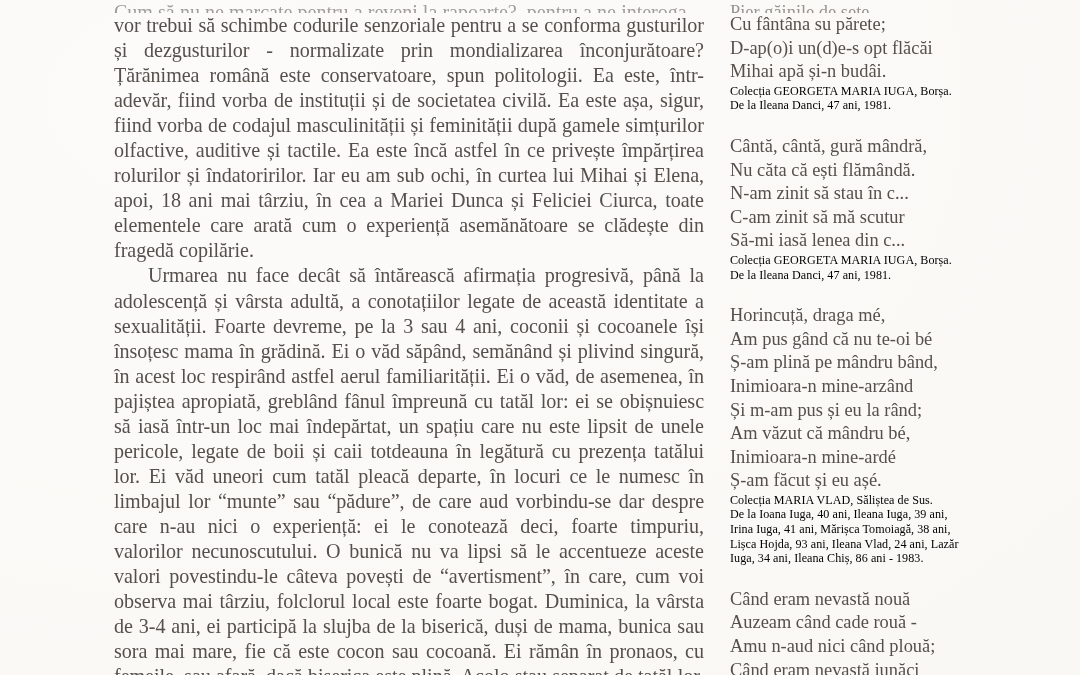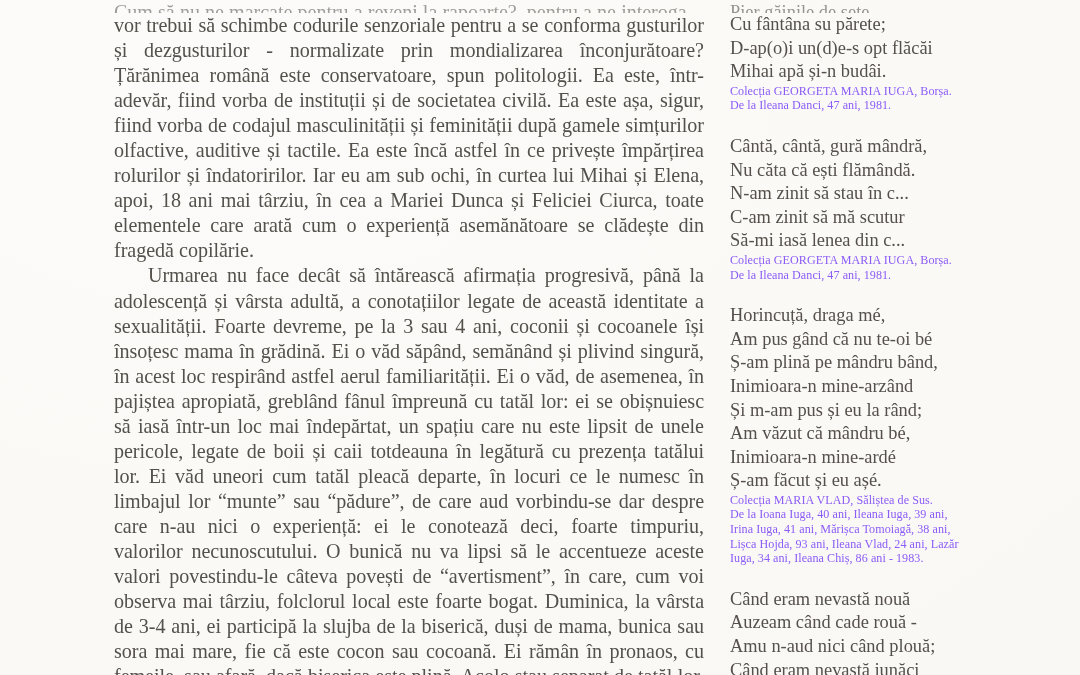--- a/index.html
+++ b/index.html
@@ -84,21 +84,21 @@
     line-height: 23.6px;
     color: #55504b;
     white-space: pre-line;
   }
   .verse.first {
     margin-top: -11px;
   }
   .attrib {
     font-size: 12.1px;
     line-height: 14.6px;
-    color: #8b5cf6;
+    color: #000000;
     white-space: pre-line;
     letter-spacing: 0.05px;
   }
   .gap-md { height: 22px; }
   .fade-bottom {
     position: absolute;
     left: 0; right: 0; bottom: 0;
     height: 8px;
     background: linear-gradient(to bottom, rgba(252,251,249,0), rgba(252,251,249,1));
     pointer-events: none;

